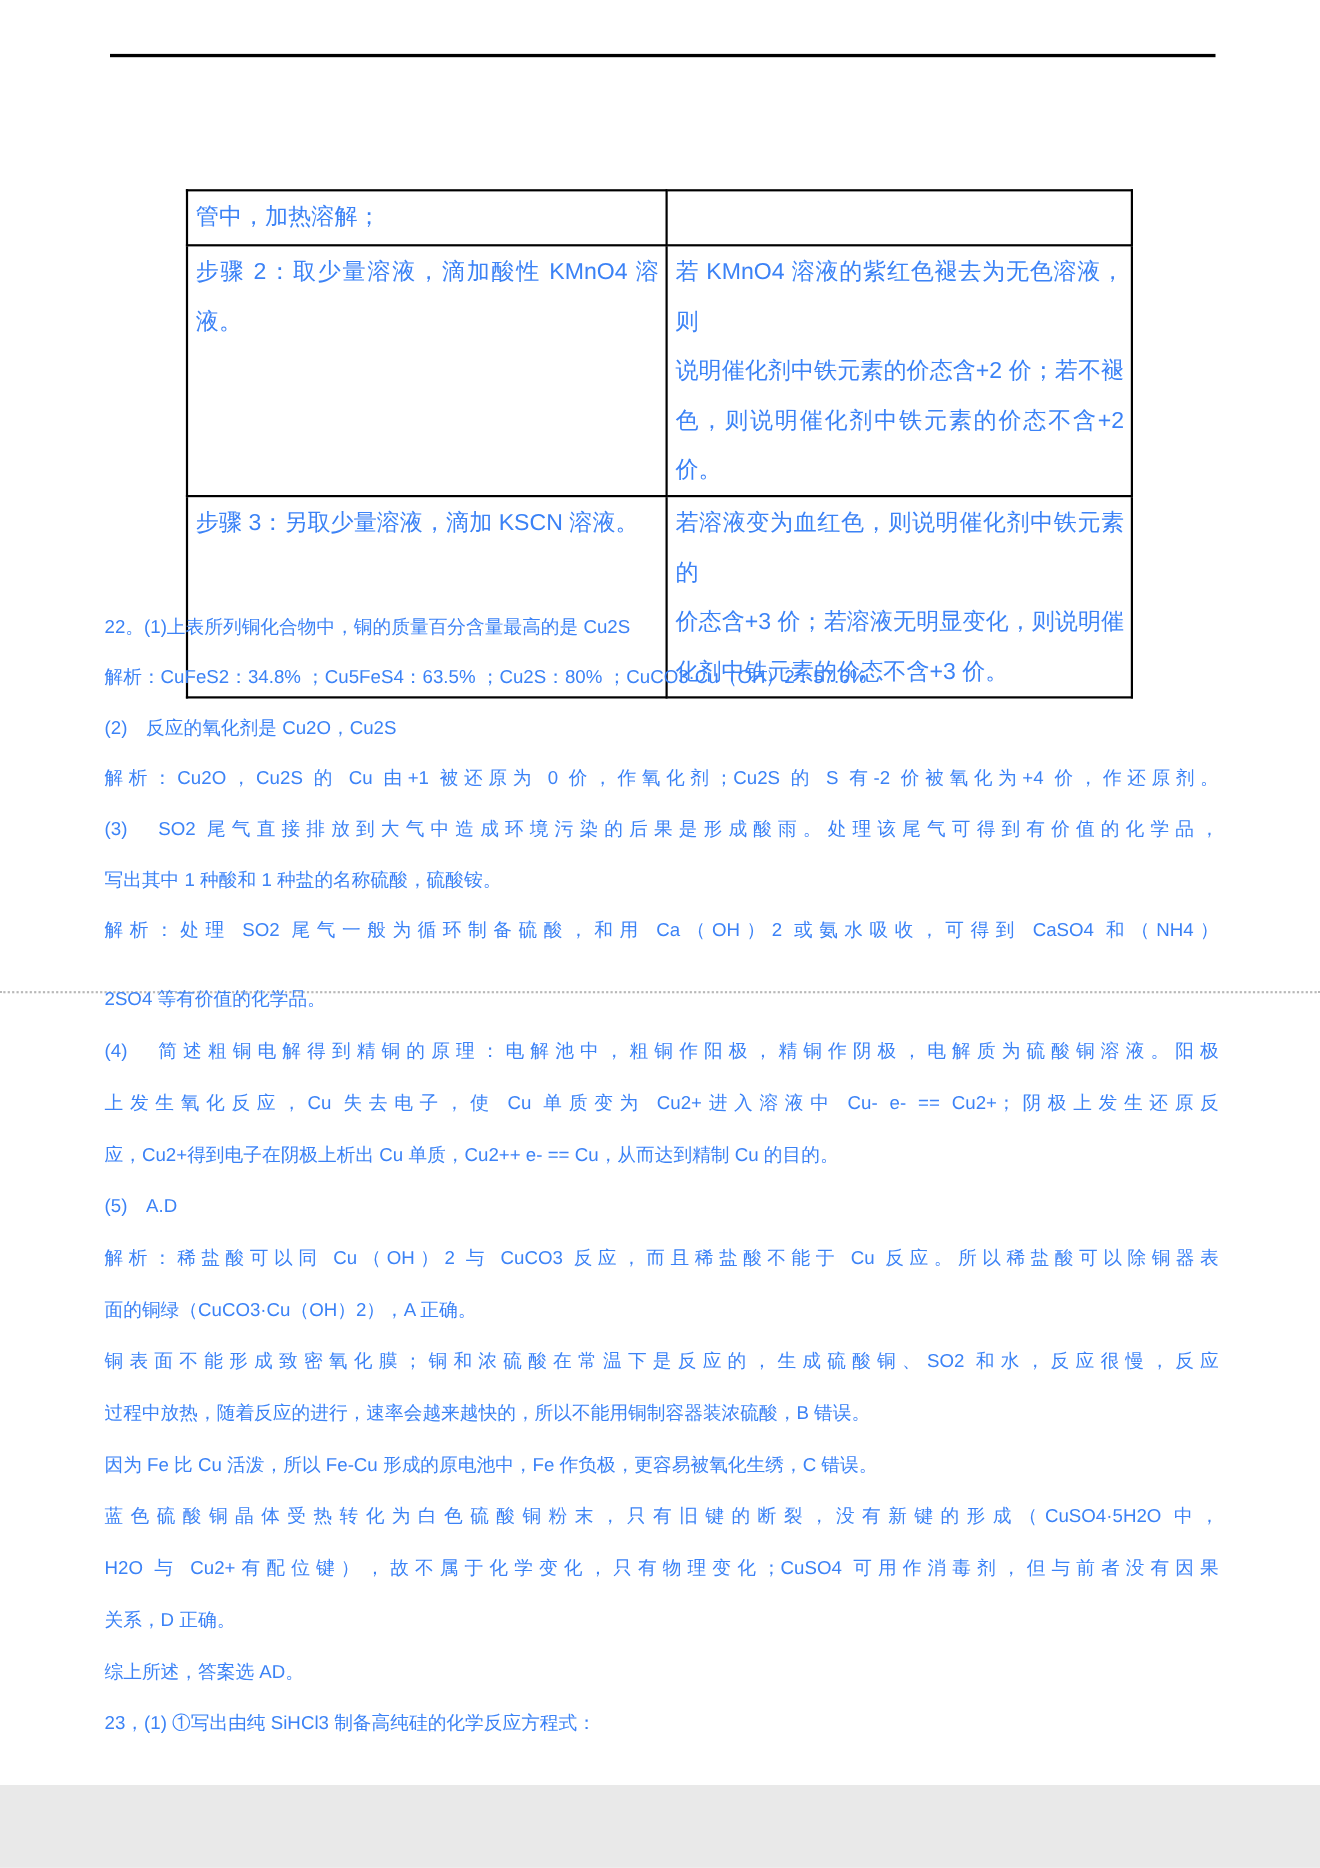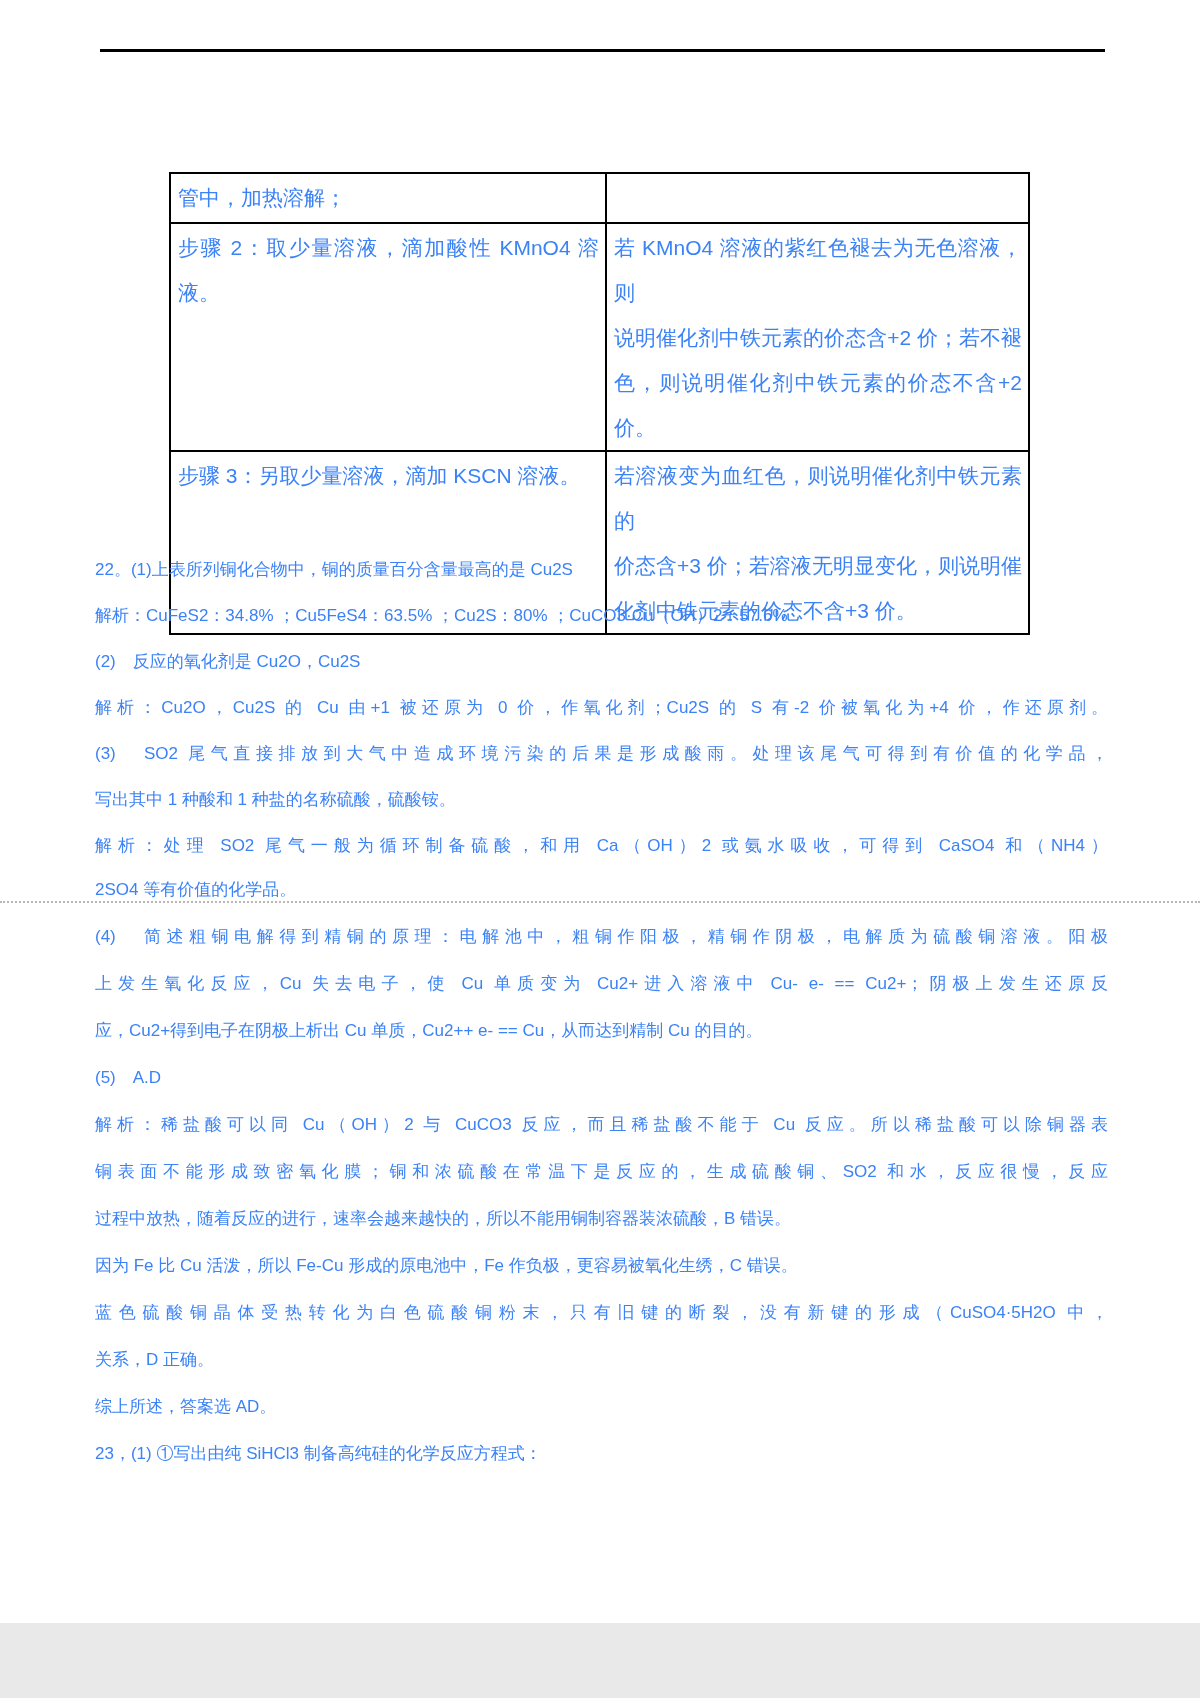--- a/index.html
+++ b/index.html
@@ -37,21 +37,21 @@
   .dotted-sep {
     position:absolute; left:0; top:901px; width:1200px; height:0;
     border-top:2px dotted #b8b8b8;
   }
   .text-block {
     position:absolute; left:95px; width:1013px;
     font-size:17px;
   }
   .block1 { top:547px; }
   .block1 .body-line { line-height:46px; }
-  .block2 { top:866px; }
+  .block2 { top:885px; }
   .block2 .body-line { line-height:47px; }
   .body-line { white-space:normal; }
   .body-line.j { text-align:justify; text-align-last:justify; }
 </style>
 </head>
 <body>
 
 <div class="page">
 
   <div class="top-rule"></div>
@@ -105,22 +105,24 @@
       <div class="body-line j">解析：处理 SO2 尾气一般为循环制备硫酸，和用 Ca（OH）2 或氨水吸收，可得到 CaSO4 和（NH4）</div>
     </div>
 
   <div class="text-block block2" id="block2">
       <div class="body-line">2SO4 等有价值的化学品。</div>
       <div class="body-line j">(4)　简述粗铜电解得到精铜的原理：电解池中，粗铜作阳极，精铜作阴极，电解质为硫酸铜溶液。阳极</div>
       <div class="body-line j">上发生氧化反应，Cu 失去电子，使 Cu 单质变为 Cu2+进入溶液中 Cu- e- == Cu2+；阴极上发生还原反</div>
       <div class="body-line">应，Cu2+得到电子在阴极上析出 Cu 单质，Cu2++ e- == Cu，从而达到精制 Cu 的目的。</div>
       <div class="body-line">(5)　A.D</div>
       <div class="body-line j">解析：稀盐酸可以同 Cu（OH）2 与 CuCO3 反应，而且稀盐酸不能于 Cu 反应。所以稀盐酸可以除铜器表</div>
+      <div class="body-line">面的铜绿（CuCO3·Cu（OH）2），A 正确。</div>
       <div class="body-line j">铜表面不能形成致密氧化膜；铜和浓硫酸在常温下是反应的，生成硫酸铜、SO2 和水，反应很慢，反应</div>
       <div class="body-line">过程中放热，随着反应的进行，速率会越来越快的，所以不能用铜制容器装浓硫酸，B 错误。</div>
       <div class="body-line">因为 Fe 比 Cu 活泼，所以 Fe-Cu 形成的原电池中，Fe 作负极，更容易被氧化生绣，C 错误。</div>
       <div class="body-line j">蓝色硫酸铜晶体受热转化为白色硫酸铜粉末，只有旧键的断裂，没有新键的形成（CuSO4·5H2O 中，</div>
+      <div class="body-line j">H2O 与 Cu2+有配位键），故不属于化学变化，只有物理变化；CuSO4 可用作消毒剂，但与前者没有因果</div>
       <div class="body-line">关系，D 正确。</div>
       <div class="body-line">综上所述，答案选 AD。</div>
       <div class="body-line">23，(1) ①写出由纯 SiHCl3 制备高纯硅的化学反应方程式：</div>
     </div>
 
 </div>
 
 </body></html>

